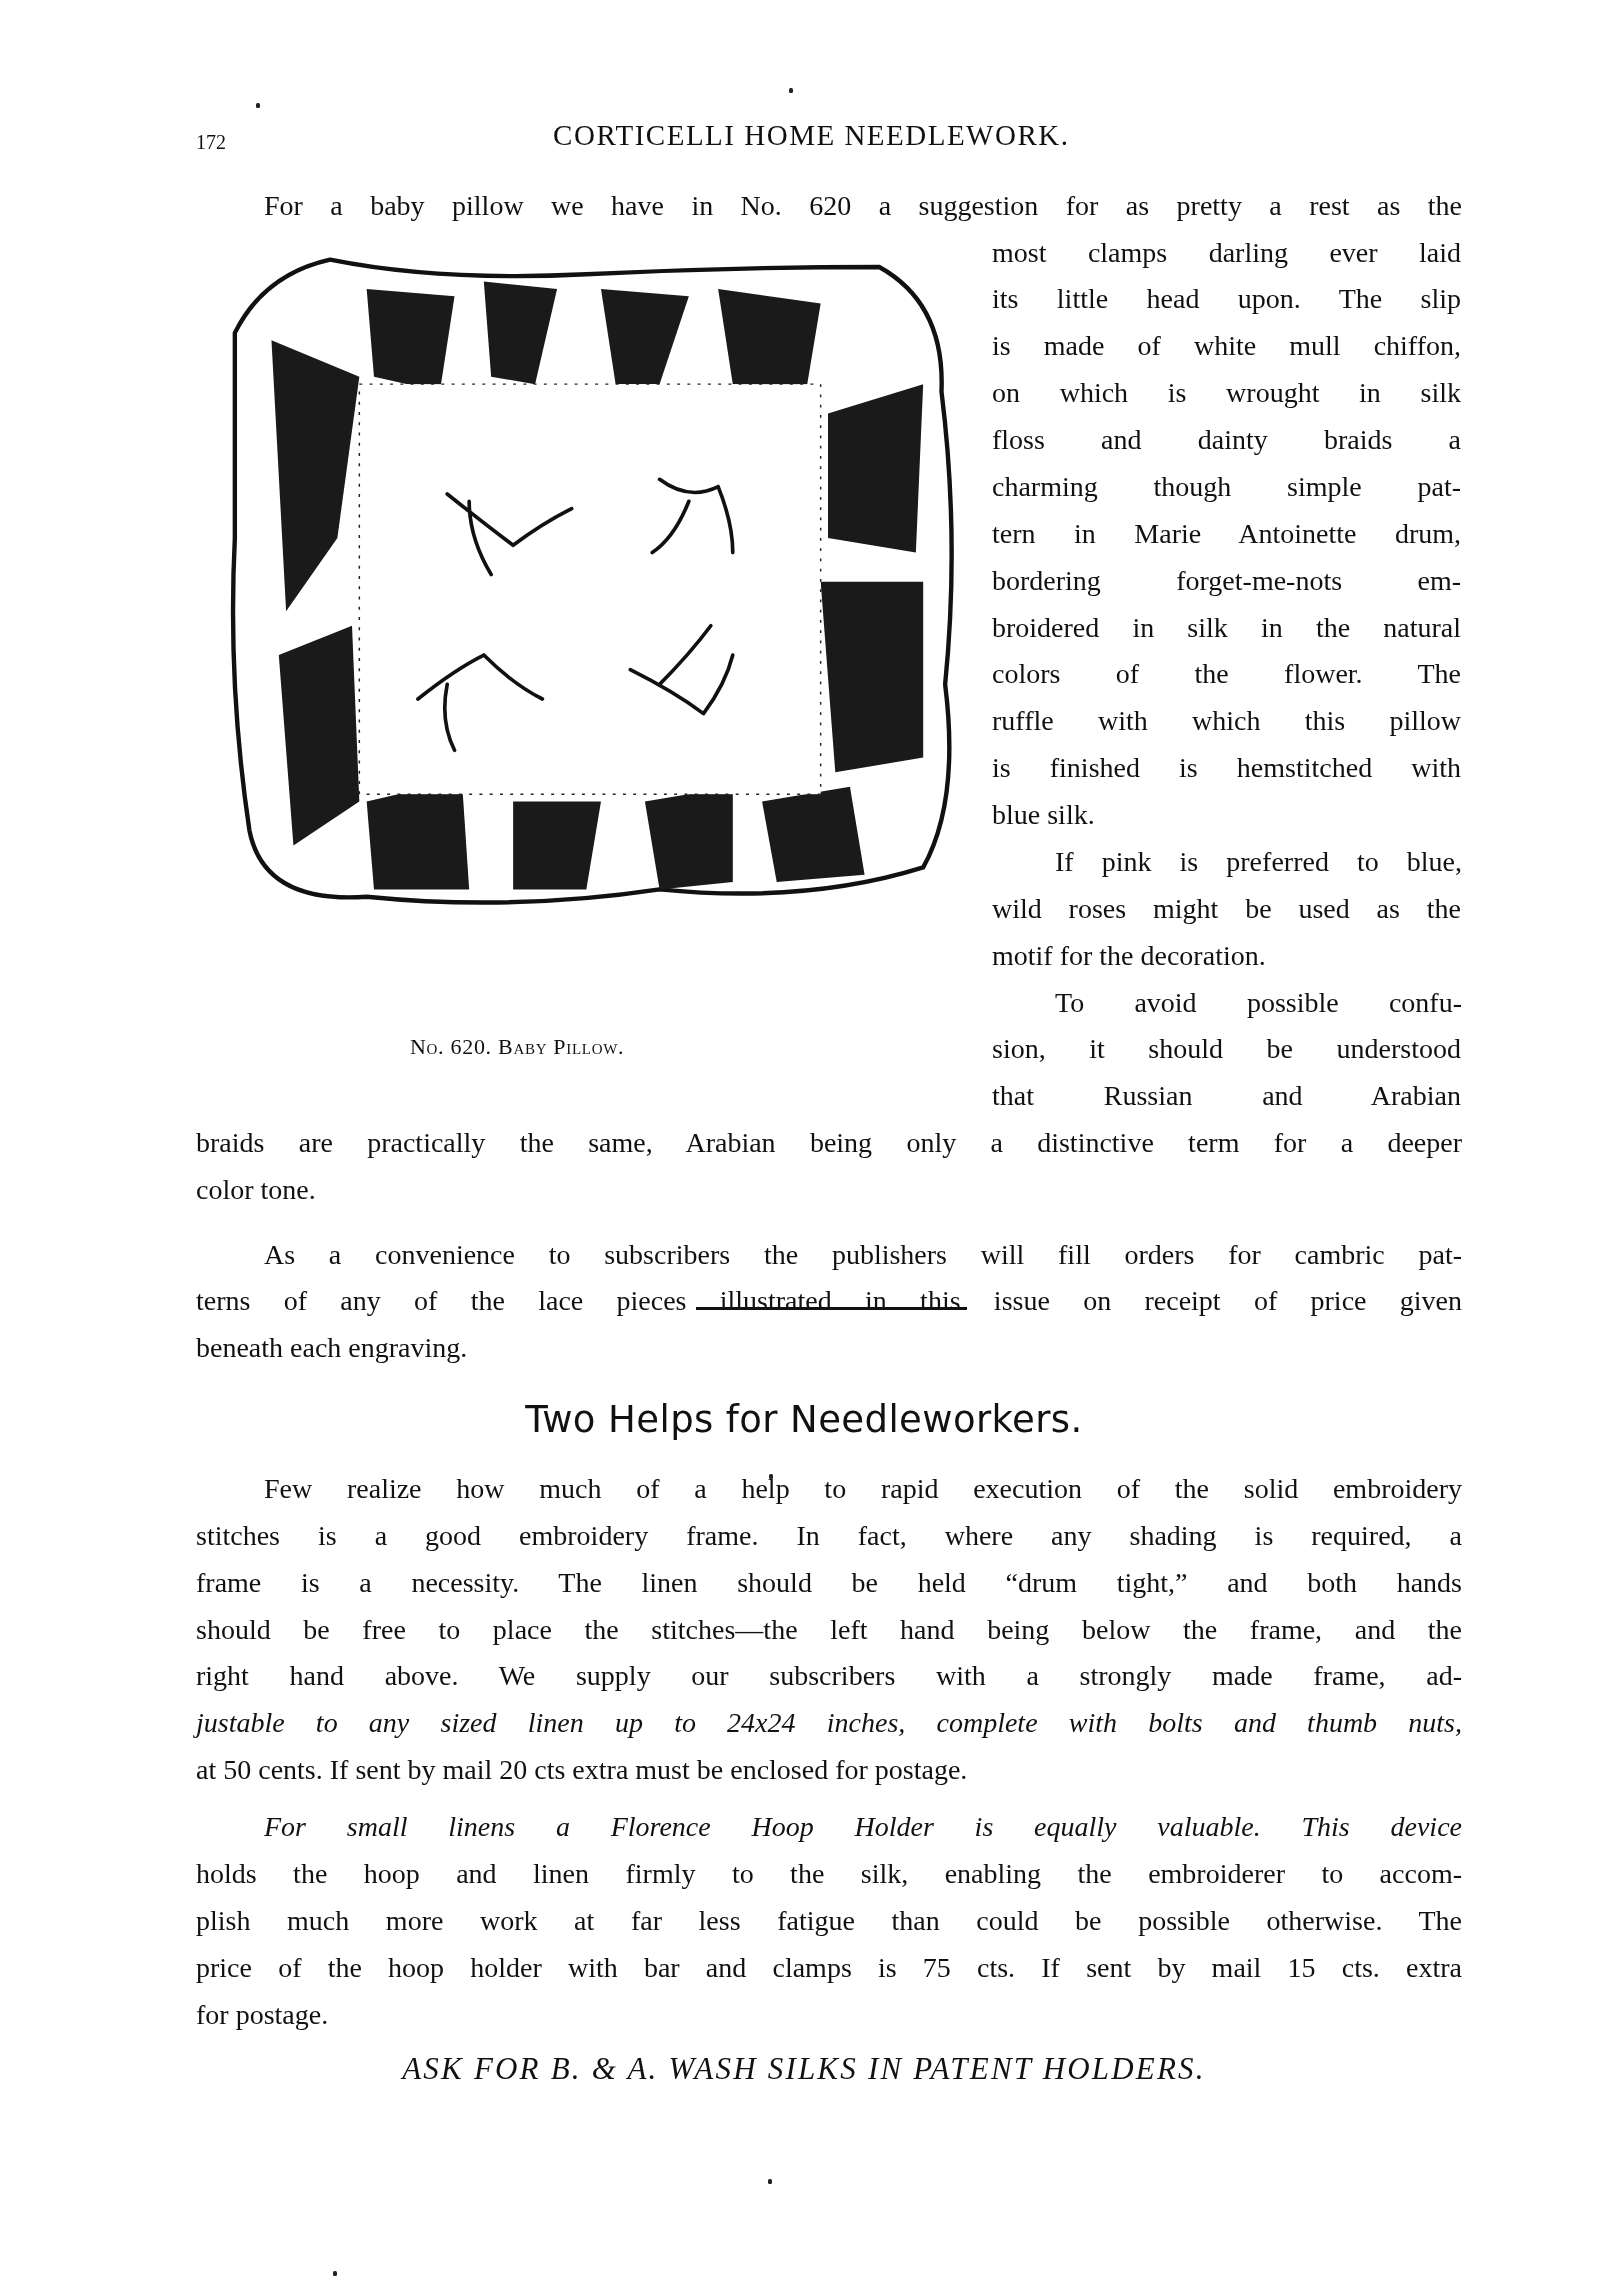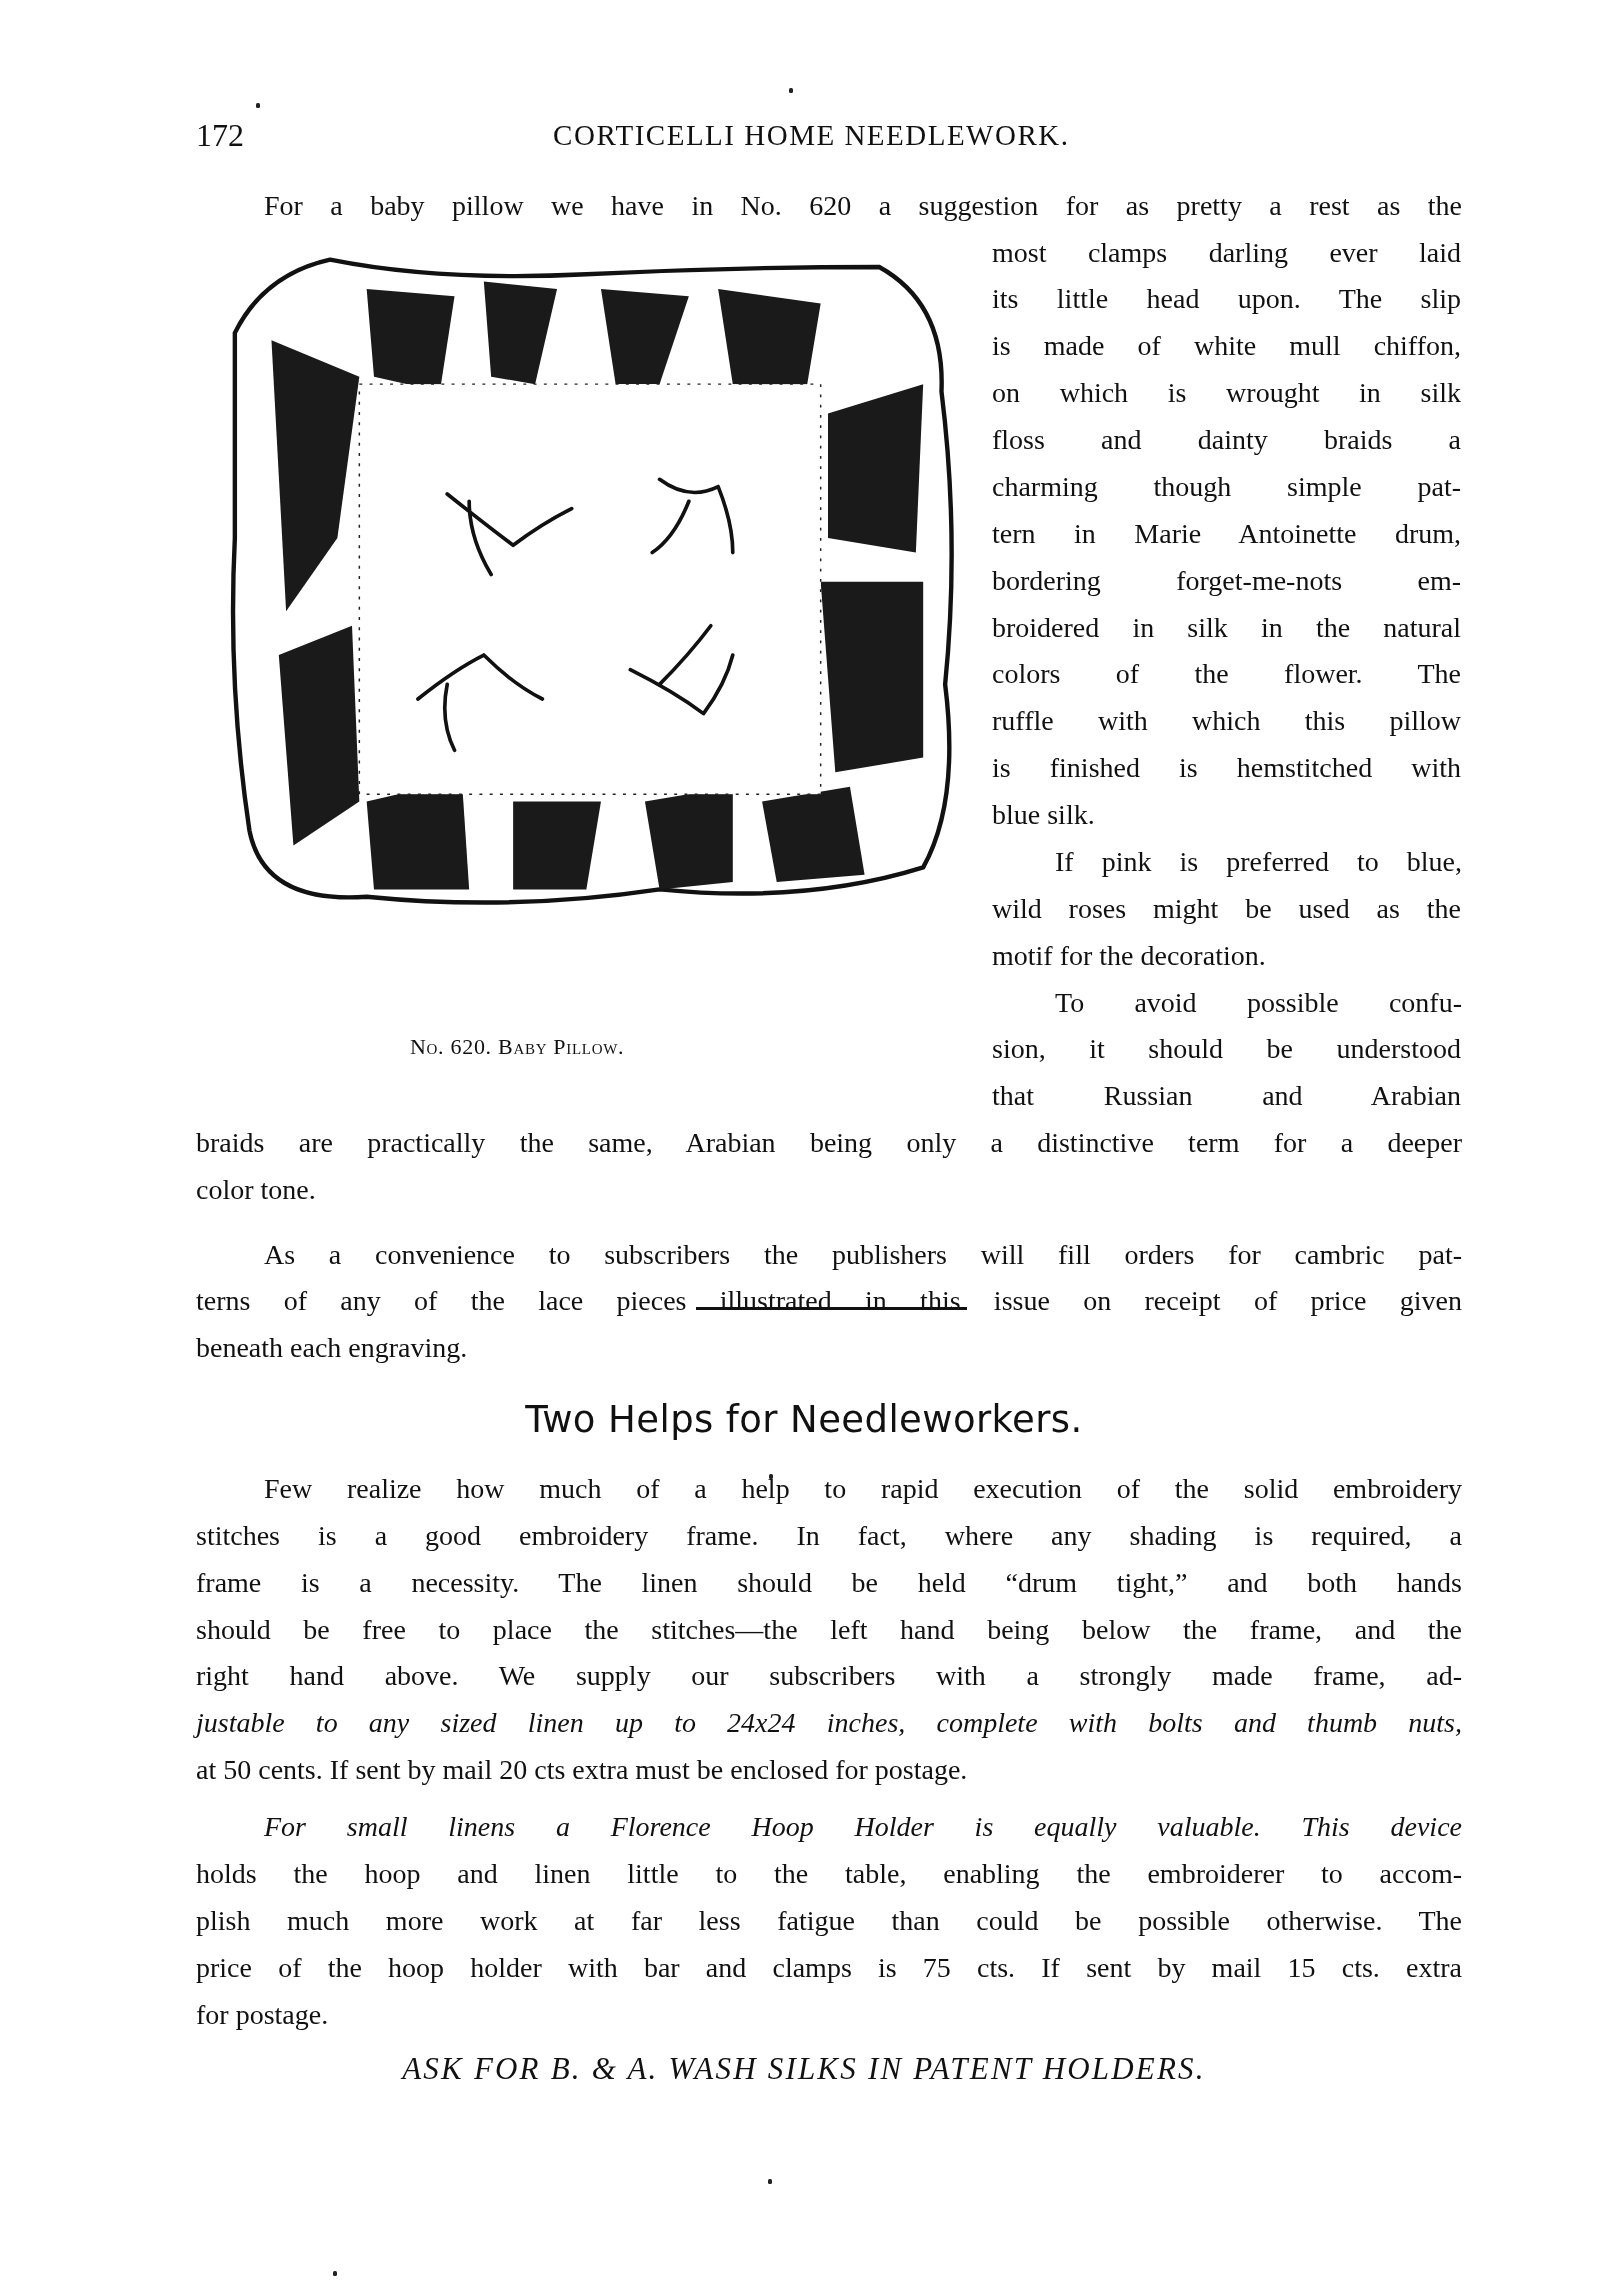--- a/index.html
+++ b/index.html
@@ -1,19 +1,19 @@
 <!DOCTYPE html>
 <html style="font-size:11.7px"><head>
 <meta charset="utf-8">
 <style>
   html, body { margin: 0; padding: 0; background: #ffffff; }
   body { width: 1608px; height: 2295px; position: relative; overflow: hidden;
          font-family: "Liberation Serif", "DejaVu Serif", serif; color: #111; }
   .abs { position: absolute; }
-  .page-num { left: 196px; top: 117px; font-size: 32px; }
+  .page-num { left: 196px; top: 131px; font-size: 20px; }
   .running-head { left: 0; width: 1608px; top: 119px; text-align: center; font-size: 29px; letter-spacing: 1.5px; padding-left: 14.6px; box-sizing: border-box; }
   .dot { position: absolute; width: 3.7px; height: 5.1px; background: #222; border-radius: 1.5px; }
   .line { position: absolute; font-size: 28px; line-height: 47px; white-space: nowrap; }
   .just { text-align: justify; text-align-last: justify; }
   .col-right { left: 992px; width: 469px; }
   .full { left: 196px; width: 1266px; }
   .indent-full { left: 264px; width: 1198px; }
   .caption { left: 410px; top: 935px; font-size: 22px; letter-spacing: 0.7px; font-variant: small-caps; }
   .rule { left: 696px; top: 1307px; width: 271px; height: 2.9px; background: #111; }
   .section-title { left: 0; width: 1608px; top: 1398px; text-align: center; font-family: "DejaVu Sans", sans-serif; font-size: 37px; letter-spacing: 0.4px; }
@@ -98,20 +98,20 @@
   <div class="abs section-title">Two Helps for Needleworkers.</div>
   <div class="line just indent-full" style="top:1465px;">Few realize how much of a help to rapid execution of the solid embroidery</div>
   <div class="line just full" style="top:1512px;">stitches is a good embroidery frame.  In fact, where any shading is required, a</div>
   <div class="line just full" style="top:1559px;">frame is a necessity.  The linen should be held “drum tight,” and both hands</div>
   <div class="line just full" style="top:1606px;">should be free to place the stitches—the left hand being below the frame, and the</div>
   <div class="line just full" style="top:1652px;">right hand above.  We supply our subscribers with a strongly made frame, ad-</div>
   <div class="line just full" style="top:1699px;font-style:italic;">justable to any sized linen up to 24x24 inches, complete with bolts and thumb nuts,</div>
   <div class="line full" style="top:1746px;">at 50 cents.  If sent by mail 20 cts extra must be enclosed for postage.</div>
 
   <div class="line just indent-full" style="top:1803px;font-style:italic;">For small linens a Florence Hoop Holder is equally valuable.  This device</div>
-  <div class="line just full" style="top:1850px;">holds the hoop and linen little to the table, enabling the embroiderer to accom-</div>
+  <div class="line just full" style="top:1850px;">holds the hoop and linen firmly to the silk, enabling the embroiderer to accom-</div>
   <div class="line just full" style="top:1897px;">plish much more work at far less fatigue than could be possible otherwise.  The</div>
   <div class="line just full" style="top:1944px;">price of the hoop holder with bar and clamps is 75 cts.  If sent by mail 15 cts. extra</div>
   <div class="line full" style="top:1991px;">for postage.</div>
 </div>
 
 <div class="abs ad" style="top:2051px;">ASK FOR B. &amp; A. WASH SILKS IN PATENT HOLDERS.</div>
 
 
 </body></html>

